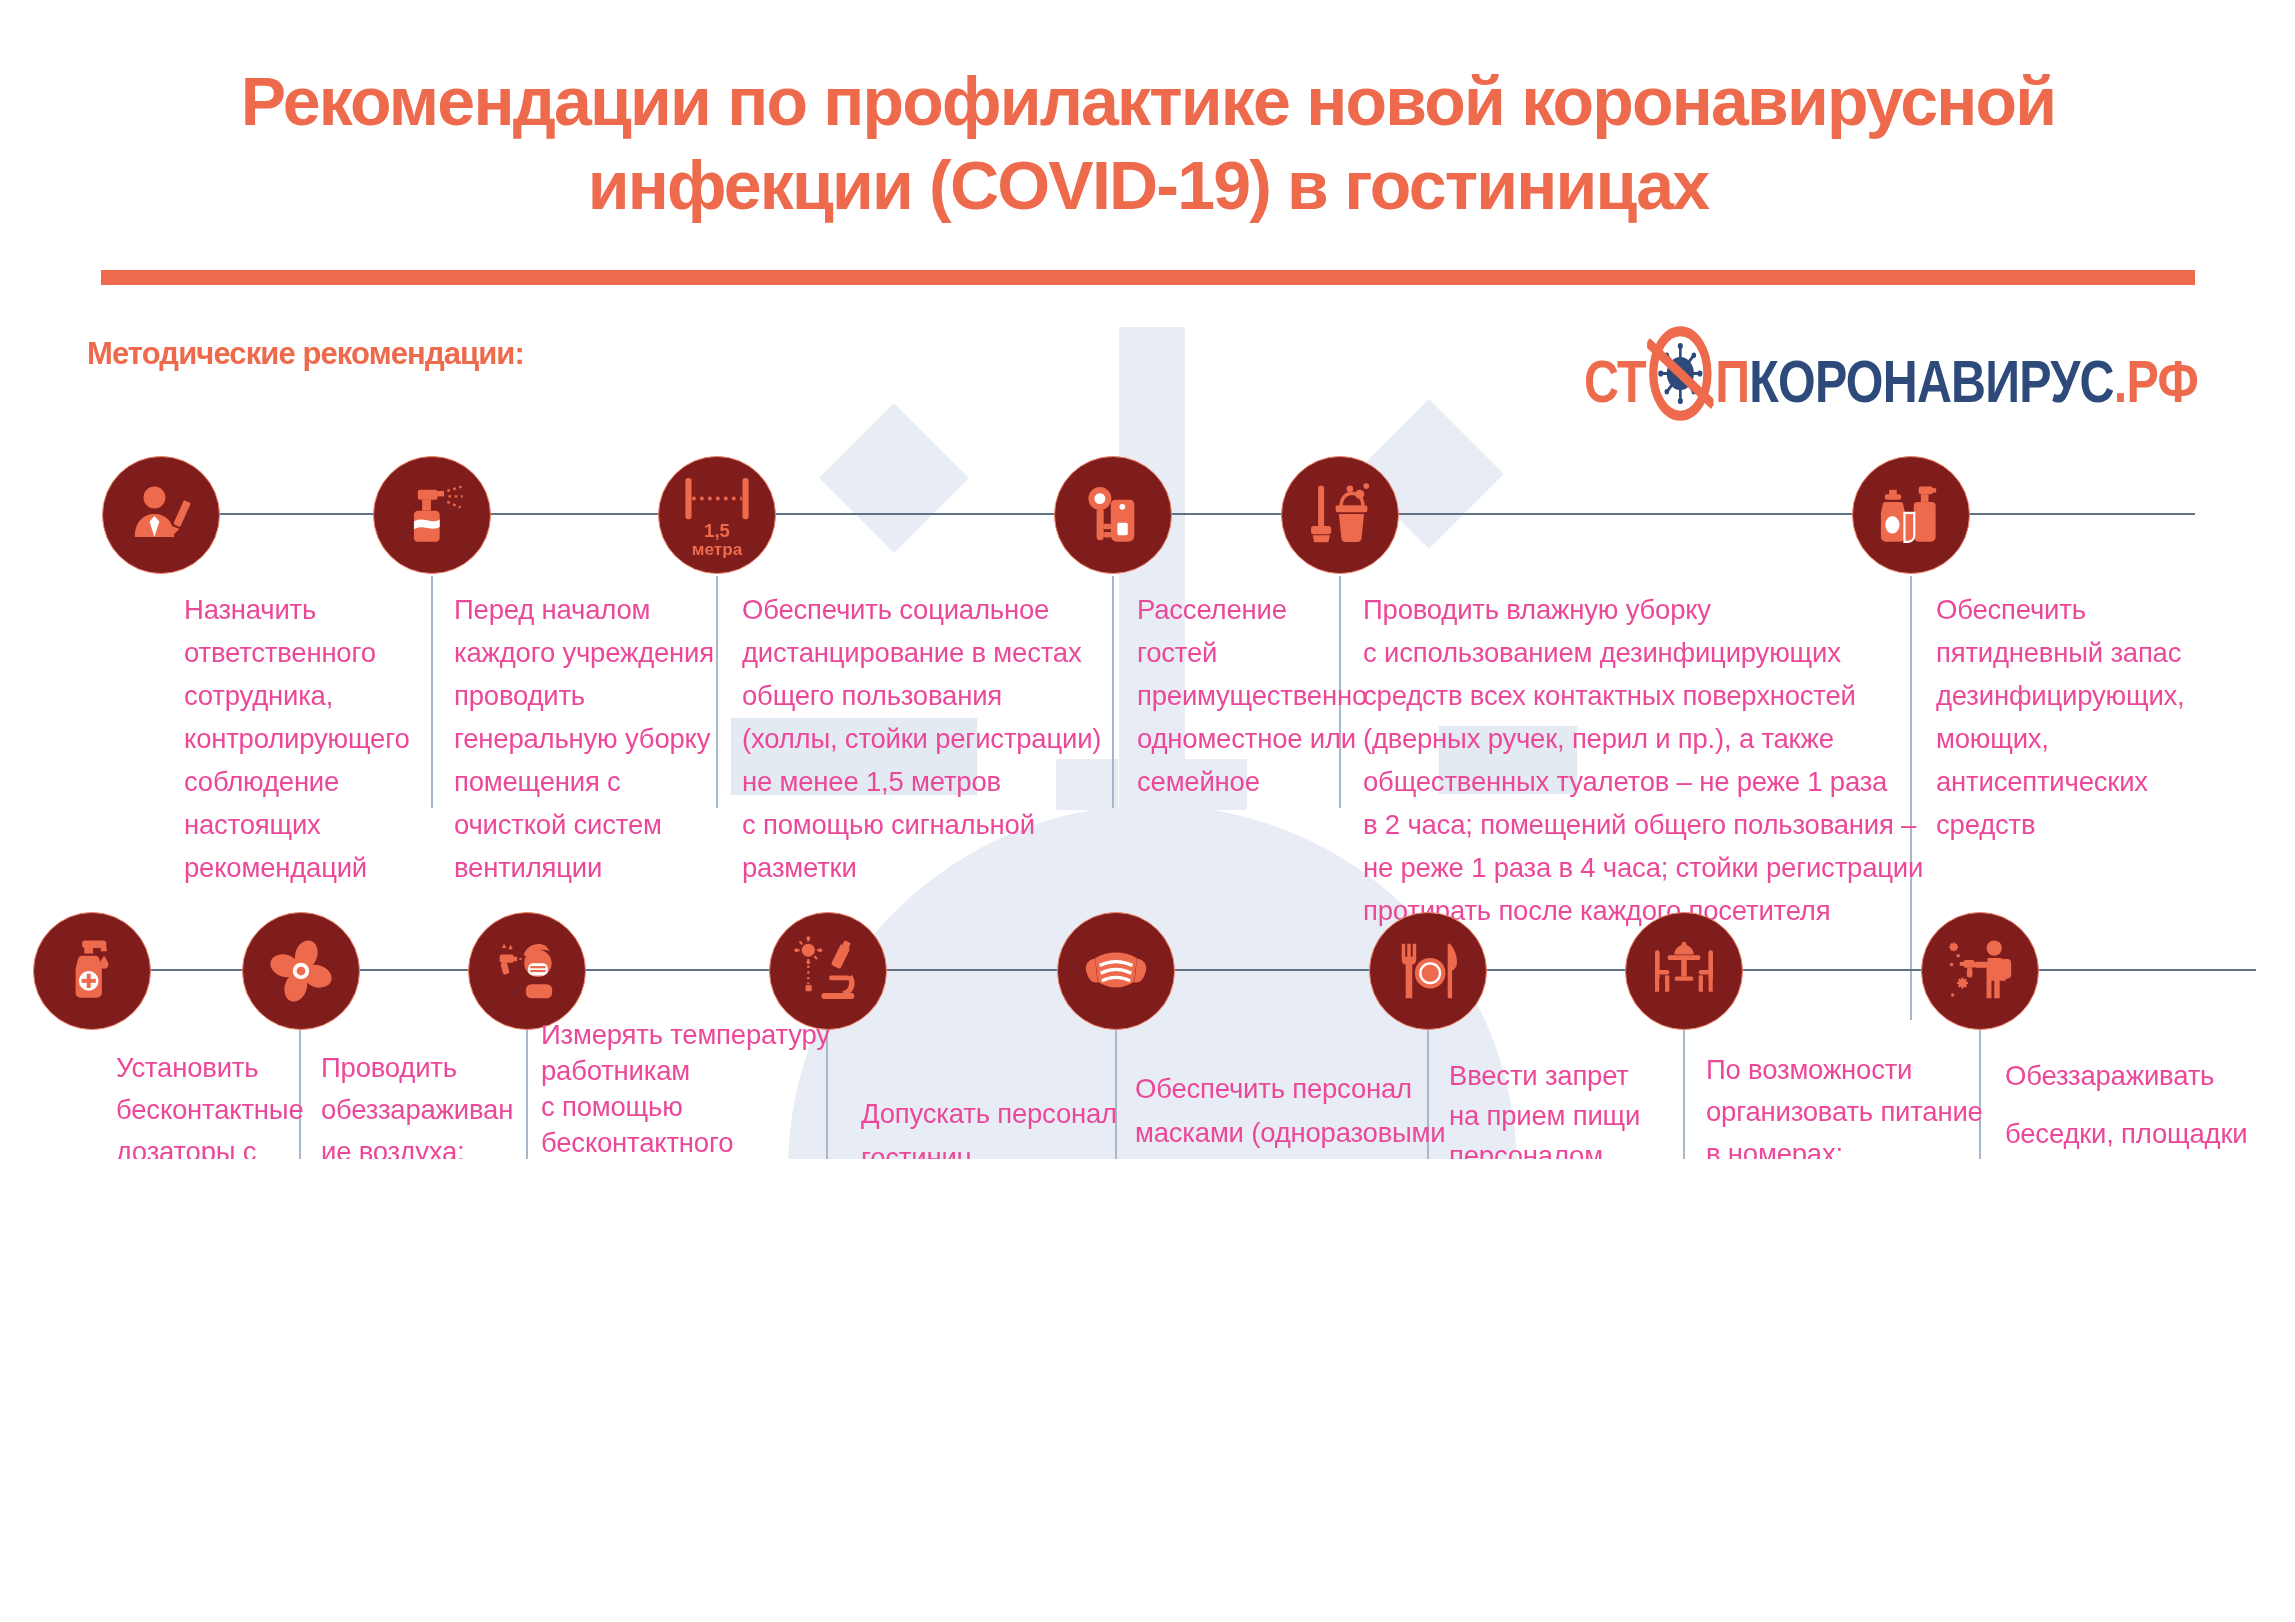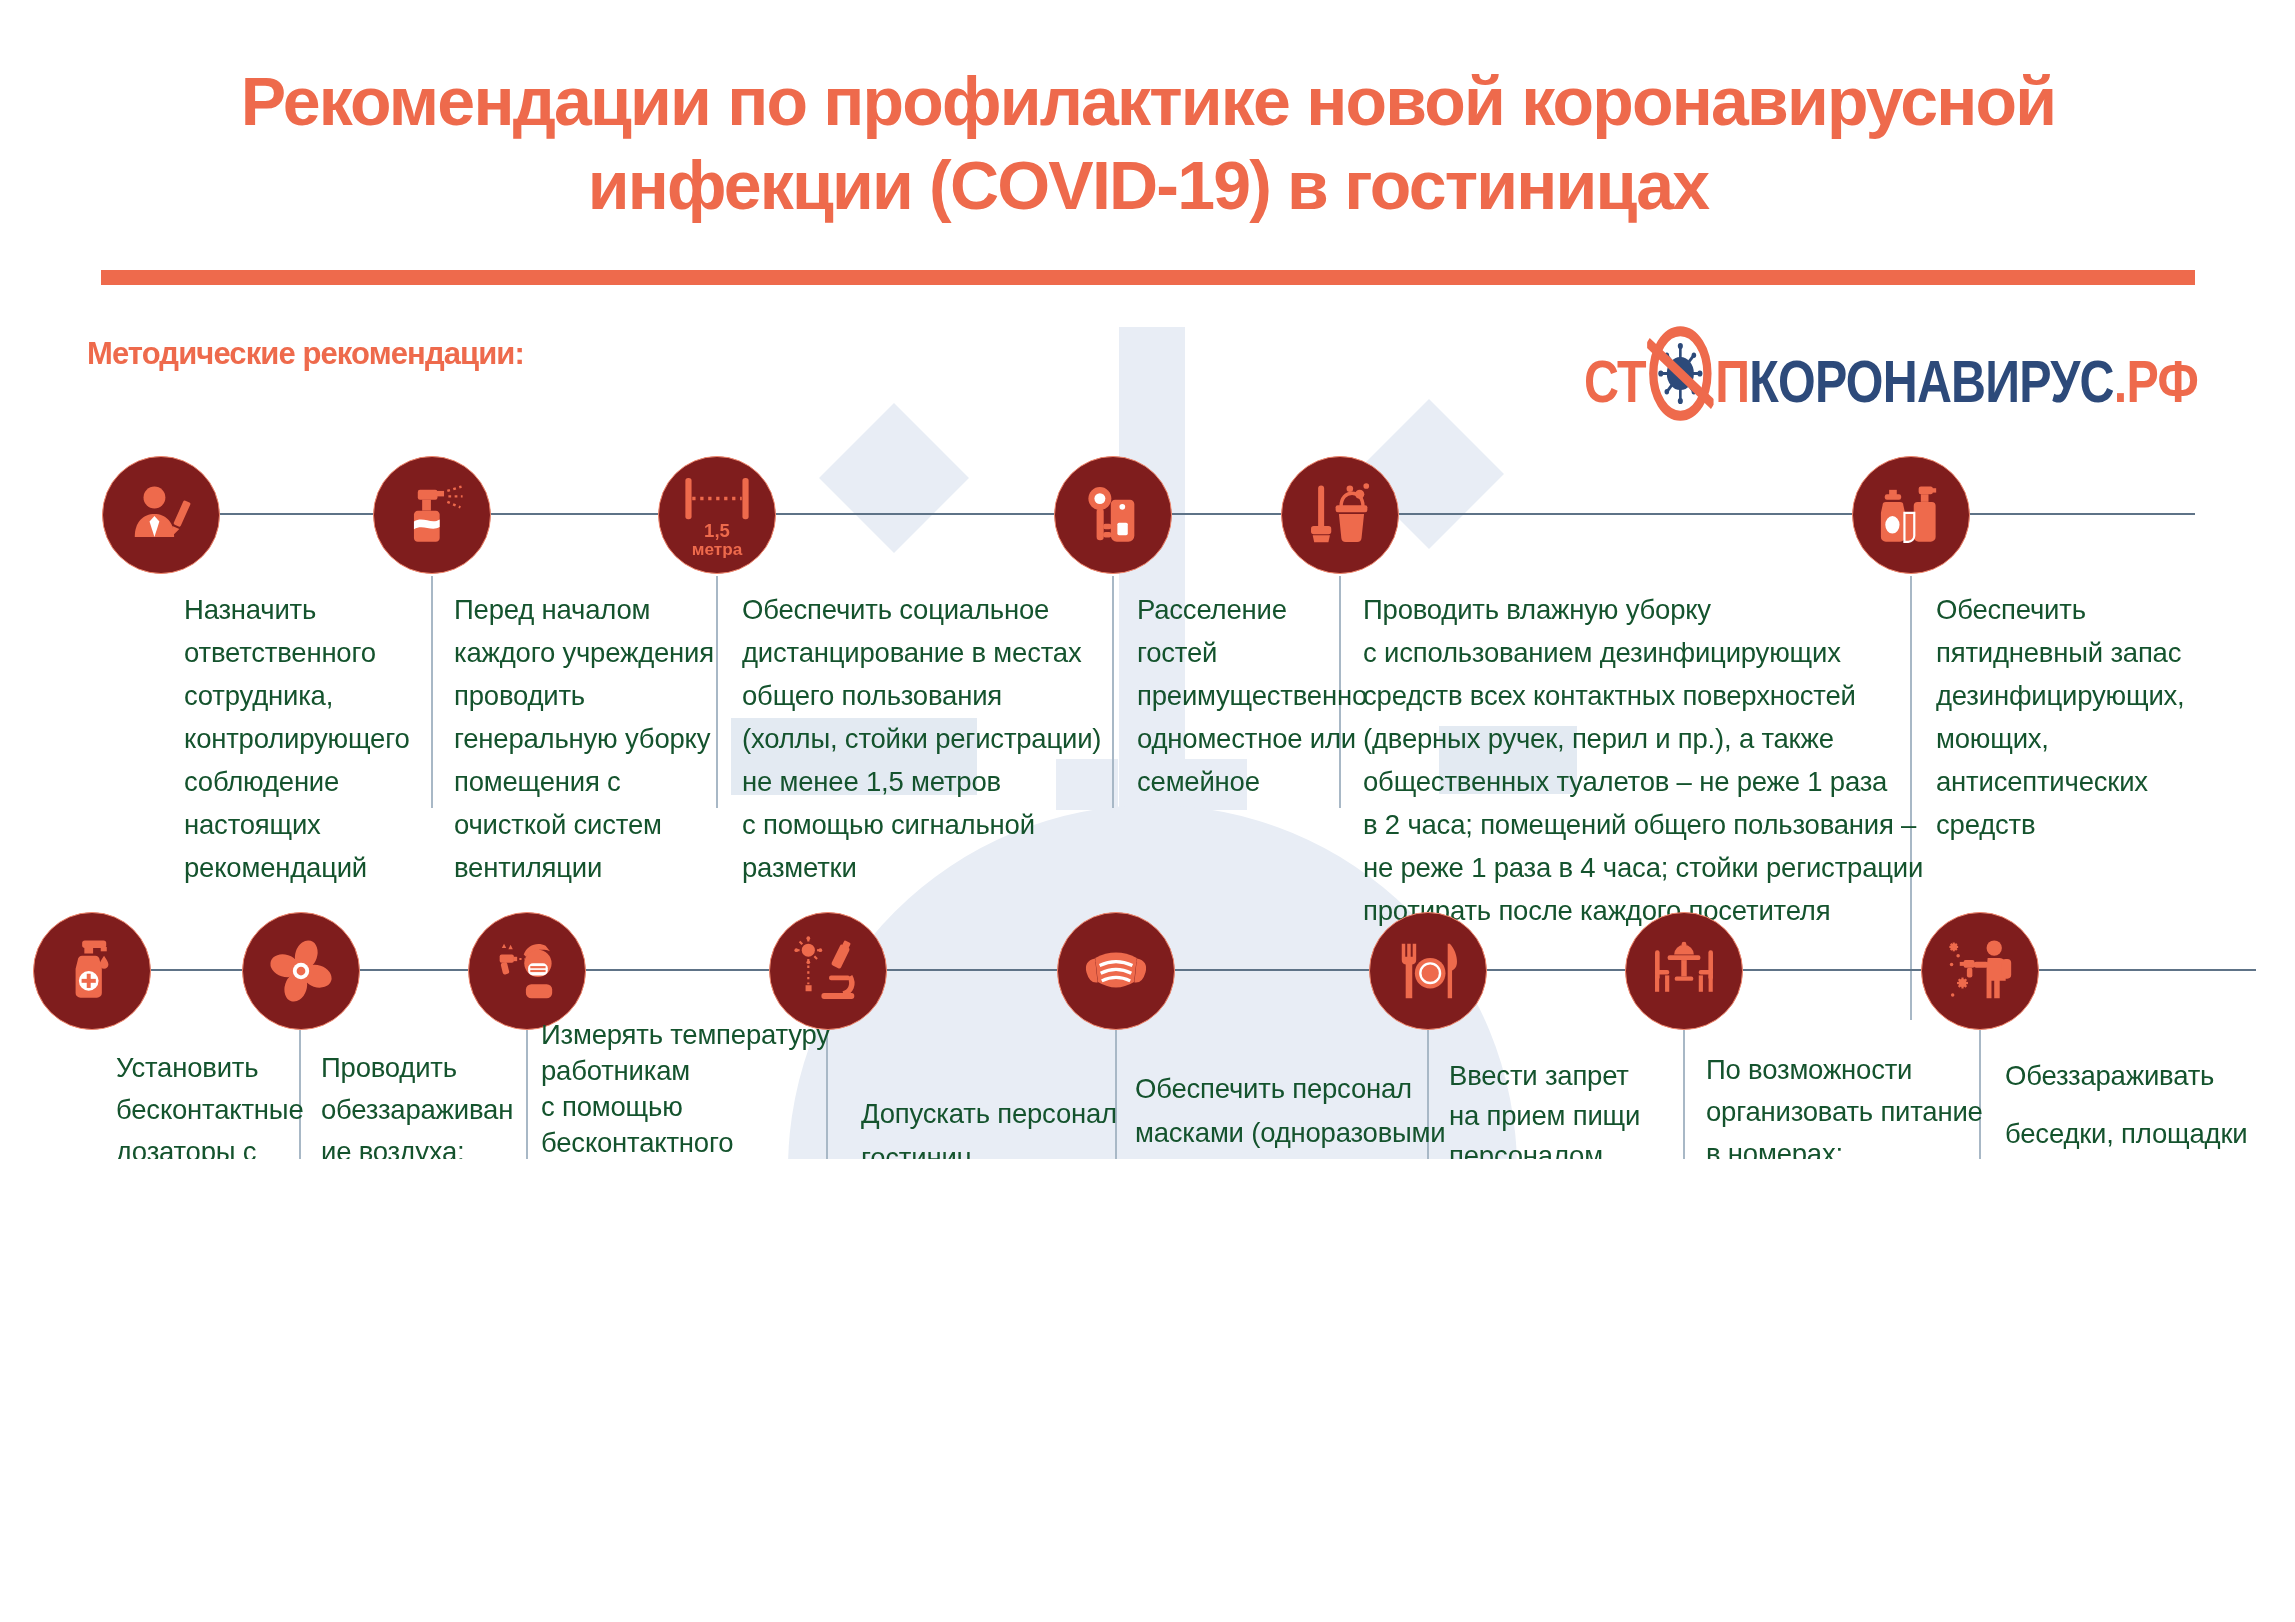--- a/index.html
+++ b/index.html
@@ -24,21 +24,21 @@
   #dome{position:absolute;left:0;top:0;width:729px;height:729px;border-radius:50%;background:#e8edf5;}
   
   .hline{height:2.3px;background:#5e7387;z-index:1;}
   .vline{width:1.8px;background:#a8b8c6;z-index:1;}
   .step-circle{width:118px;height:118px;border-radius:50%;background:#7f1d1d;border:1.8px solid #f0876d;
                box-sizing:border-box;display:flex;align-items:center;justify-content:center;z-index:2;color:#ee6a4c;}
   .step-circle svg{display:block;}
   .step-circle svg *{fill:currentColor;}
   .step-circle svg .ns{fill:none;}
   .step-circle svg .wh{fill:#fff;}
-  .step-text{color:#14532d;font-size:27.5px;white-space:pre;z-index:2;letter-spacing:-0.2px;}
+  .step-text{color:#ec4899;font-size:27.5px;white-space:pre;z-index:2;letter-spacing:-0.2px;}
   
   #dash-line{left:23px;top:1433px;width:2250px;height:2.8px;z-index:2;
      background:repeating-linear-gradient(90deg,#b3c2d0 0 24px,transparent 24px 44px);}
   #footer-org{left:1089px;top:1515px;font-size:36px;font-weight:bold;color:#8a8a8a;letter-spacing:-0.5px;z-index:2;}
   #eagle{left:948px;top:1462px;z-index:2;}
 </style>
 </head>
 <body>
 
 <div id="page">

